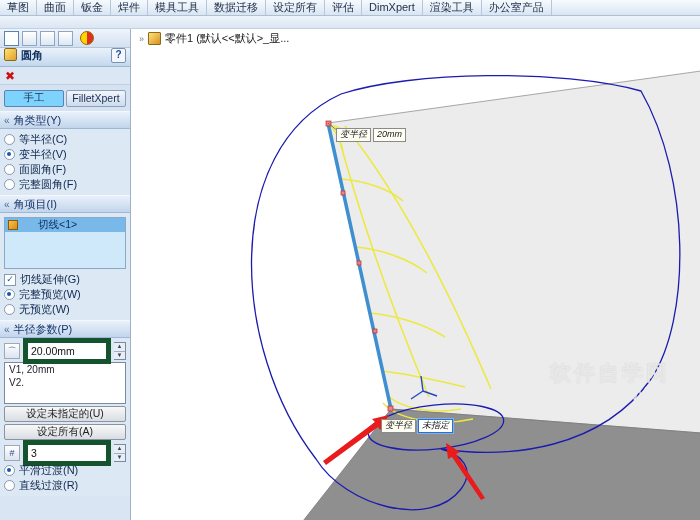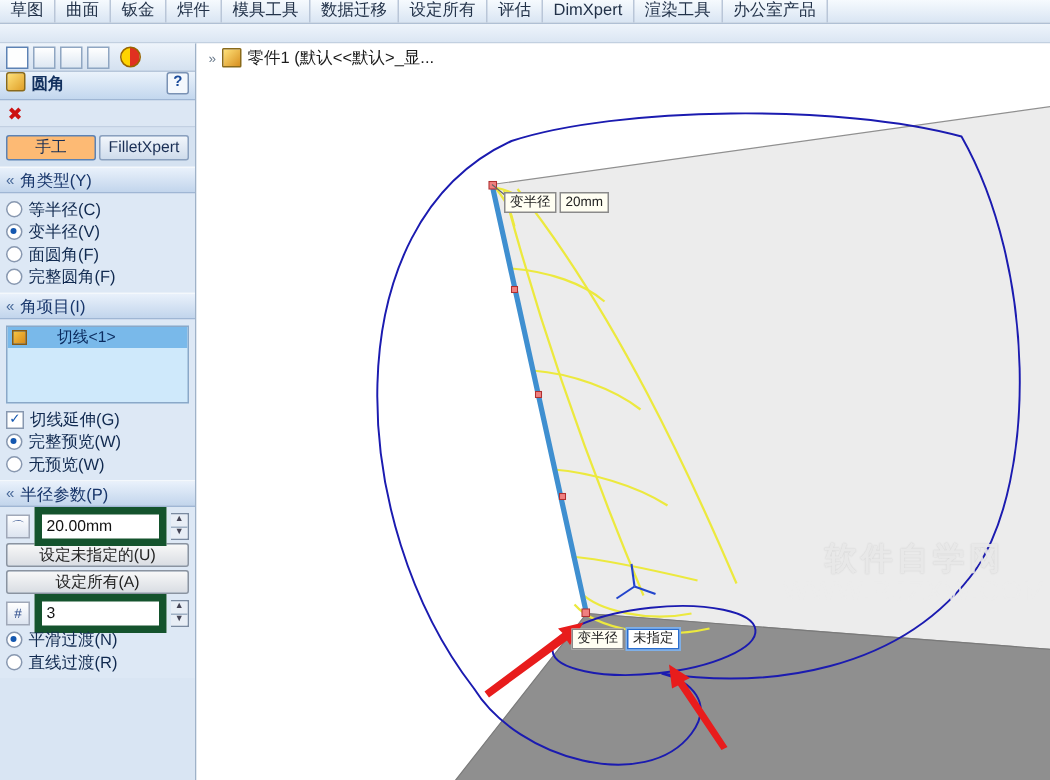--- a/index.html
+++ b/index.html
@@ -39,21 +39,21 @@
     margin-left:auto;width:13px;height:13px;border:1px solid #7a92b4;border-radius:2px;
     background:#f4f8fd;color:#1a4a9a;font-size:10px;line-height:12px;text-align:center;font-weight:bold;cursor:pointer;
   }
   .pm-actions{height:17px;display:flex;align-items:center;padding:0 5px;border-bottom:1px solid #c2d0e2;background:#dce7f4;}
   .pm-cancel{color:#cc1111;font-weight:bold;font-size:12px;line-height:12px;cursor:pointer;}
   .pm-modes{height:22px;display:flex;align-items:center;gap:2px;padding:2px 4px;background:#d5e2f1;}
   .mode{
     flex:1;height:17px;font-size:10.5px;color:#1a2f55;border:1px solid #8aa0be;border-radius:2px;
     background:linear-gradient(#f2f6fb,#cfdcec);padding:0;cursor:pointer;font-family:inherit;
   }
-  .mode.active{background:#fdba74;border-color:#5c82b4;text-align:center;}
+  .mode.active{background:#7dd3fc;border-color:#5c82b4;text-align:center;}
 
   .group-header{
     height:16px;display:flex;align-items:center;gap:4px;padding:0 4px;
     background:linear-gradient(#e9f1fb,#c2d5ec);
     border-top:1px solid #f4f8fc;border-bottom:1px solid #9fb6d4;
     color:#18366b;font-size:11px;cursor:pointer;white-space:nowrap;
   }
   .chev{color:#4a6a9a;font-size:10px;}
   .group-body{padding:3px 4px;background:#dde8f5;}
 
@@ -84,21 +84,21 @@
     background:linear-gradient(#f8f8f8,#d9dde3);border:1px solid #8a93a0;border-radius:2px;cursor:pointer;padding:0;
   }
 
   
   .viewport{position:relative;width:570px;height:492px;background:#fff;overflow:hidden;}
   .viewport svg{position:absolute;left:0;top:0;}
   .doc-title{position:absolute;left:8px;top:2px;display:flex;align-items:center;gap:4px;font-size:11px;color:#1b1b1b;white-space:nowrap;}
   .doc-ic{width:11px;height:11px;border:1px solid #8a6a1a;background:linear-gradient(135deg,#ffe27a,#d89020);border-radius:1px;}
   .flyout{color:#6a7a8c;font-size:9px;}
 
-  .callout{position:absolute;display:flex;gap:2px;font-size:9px;color:#222;}
+  .callout{position:absolute;display:flex;gap:2px;font-size:9px;color:#222;font-style:italic;}
   .callout .box{background:#fffef2;border:1px solid #8a8a8a;padding:0 3px;height:12px;line-height:11px;white-space:nowrap;cursor:pointer;}
   .callout .box.hl{border:1px solid #2a6fd0;box-shadow:0 0 0 1px #7fb0e8;background:#ffffff;}
   .co-top{left:205px;top:99px;}
   .co-bottom{left:250px;top:390px;}
 
   .watermark{position:absolute;left:388px;top:331px;width:182px;text-align:center;color:rgba(236,236,236,0.88);pointer-events:none;}
   .wm1{font-size:21px;font-weight:bold;letter-spacing:3px;line-height:26px;text-shadow:0 0 1px rgba(120,120,120,.3);}
   .wm2{font-size:18px;letter-spacing:1px;line-height:16px;}
 </style>
 </head>
@@ -202,20 +202,24 @@
       </div>
       <div class="group-body">
         <div class="inrow">
           <span class="mini-icon">⌒</span>
           <span class="numin">20.00mm</span>
           <span class="spin">
               <span>▲</span>
               <span>▼</span>
             </span>
         </div>
+        <div class="pts-list">
+          <div class="pts-row">V1, 20mm</div>
+          <div class="pts-row">V2.</div>
+        </div>
         <button class="pm-btn">设定未指定的(U)</button>
         <button class="pm-btn">设定所有(A)</button>
         <div class="inrow" style="margin-top:4px;">
           <span class="mini-icon">#</span>
           <span class="numin">3</span>
           <span class="spin">
               <span>▲</span>
               <span>▼</span>
             </span>
         </div>

